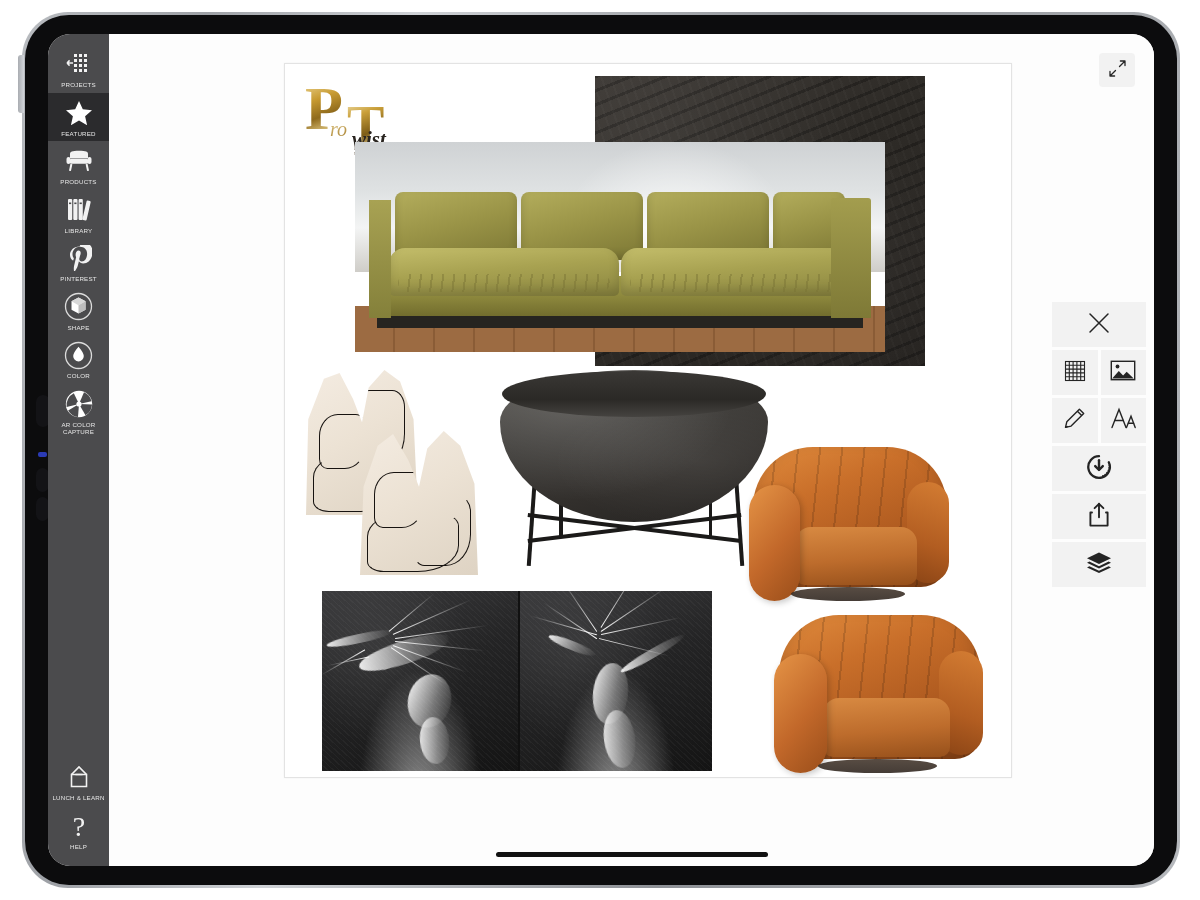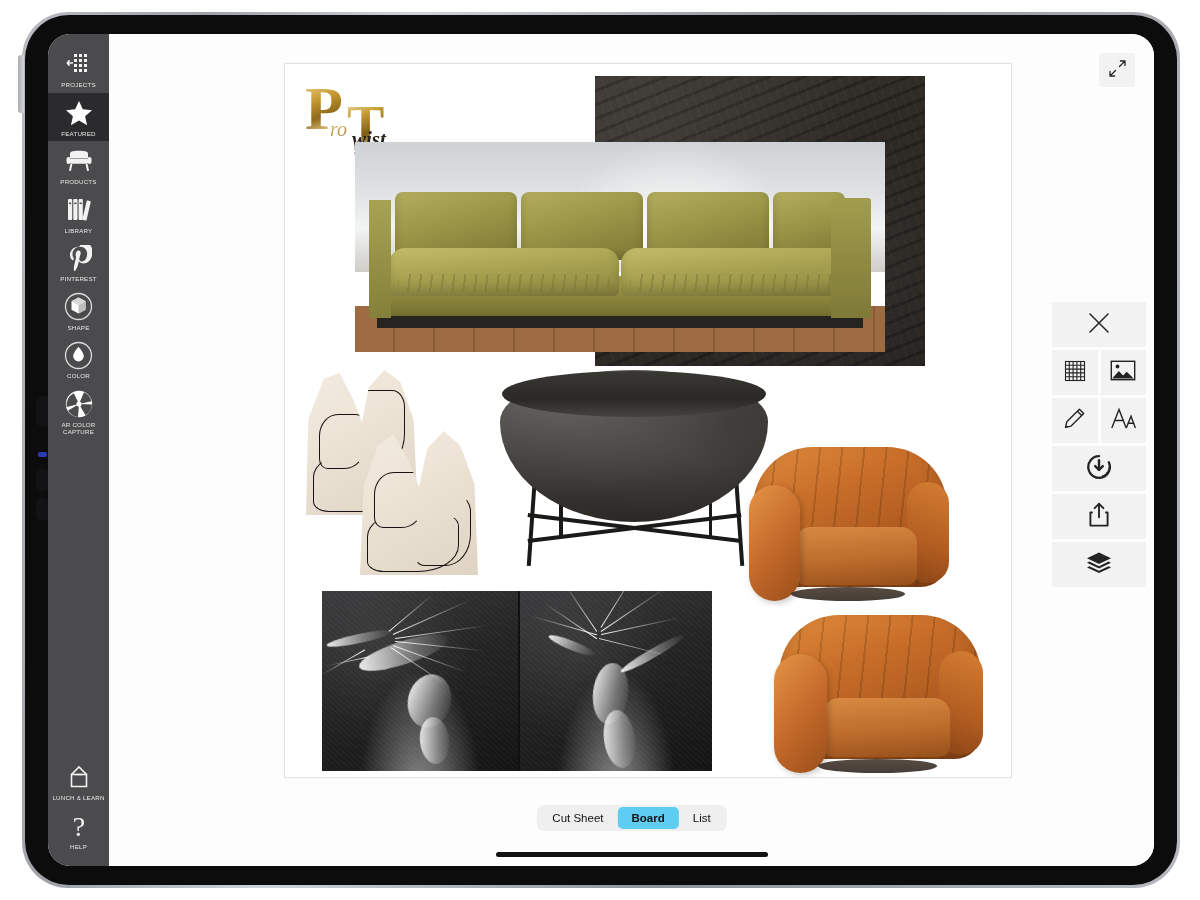--- a/index.html
+++ b/index.html
@@ -719,22 +719,17 @@
           <svg width="26" height="24" viewBox="0 0 26 24" fill="#242424">
             <path d="M13 1.5L25 7.2 13 12.9 1 7.2z"></path>
             <path d="M13 15.2L3.4 10.6 1 11.8l12 5.7 12-5.7-2.4-1.2z"></path>
             <path d="M13 19.8L3.4 15.2 1 16.4l12 5.7 12-5.7-2.4-1.2z"></path>
           </svg>
         </span>
       </div>
 
     </aside>
 
-    <div id="view-tabs">
-      <div class="view-tab">Cut Sheet</div>
-      <div class="view-tab selected">Board</div>
-      <div class="view-tab">List</div>
-    </div>
 
     <div id="home-indicator"></div>
 
   </main>
 </div>
 
 </body></html>

